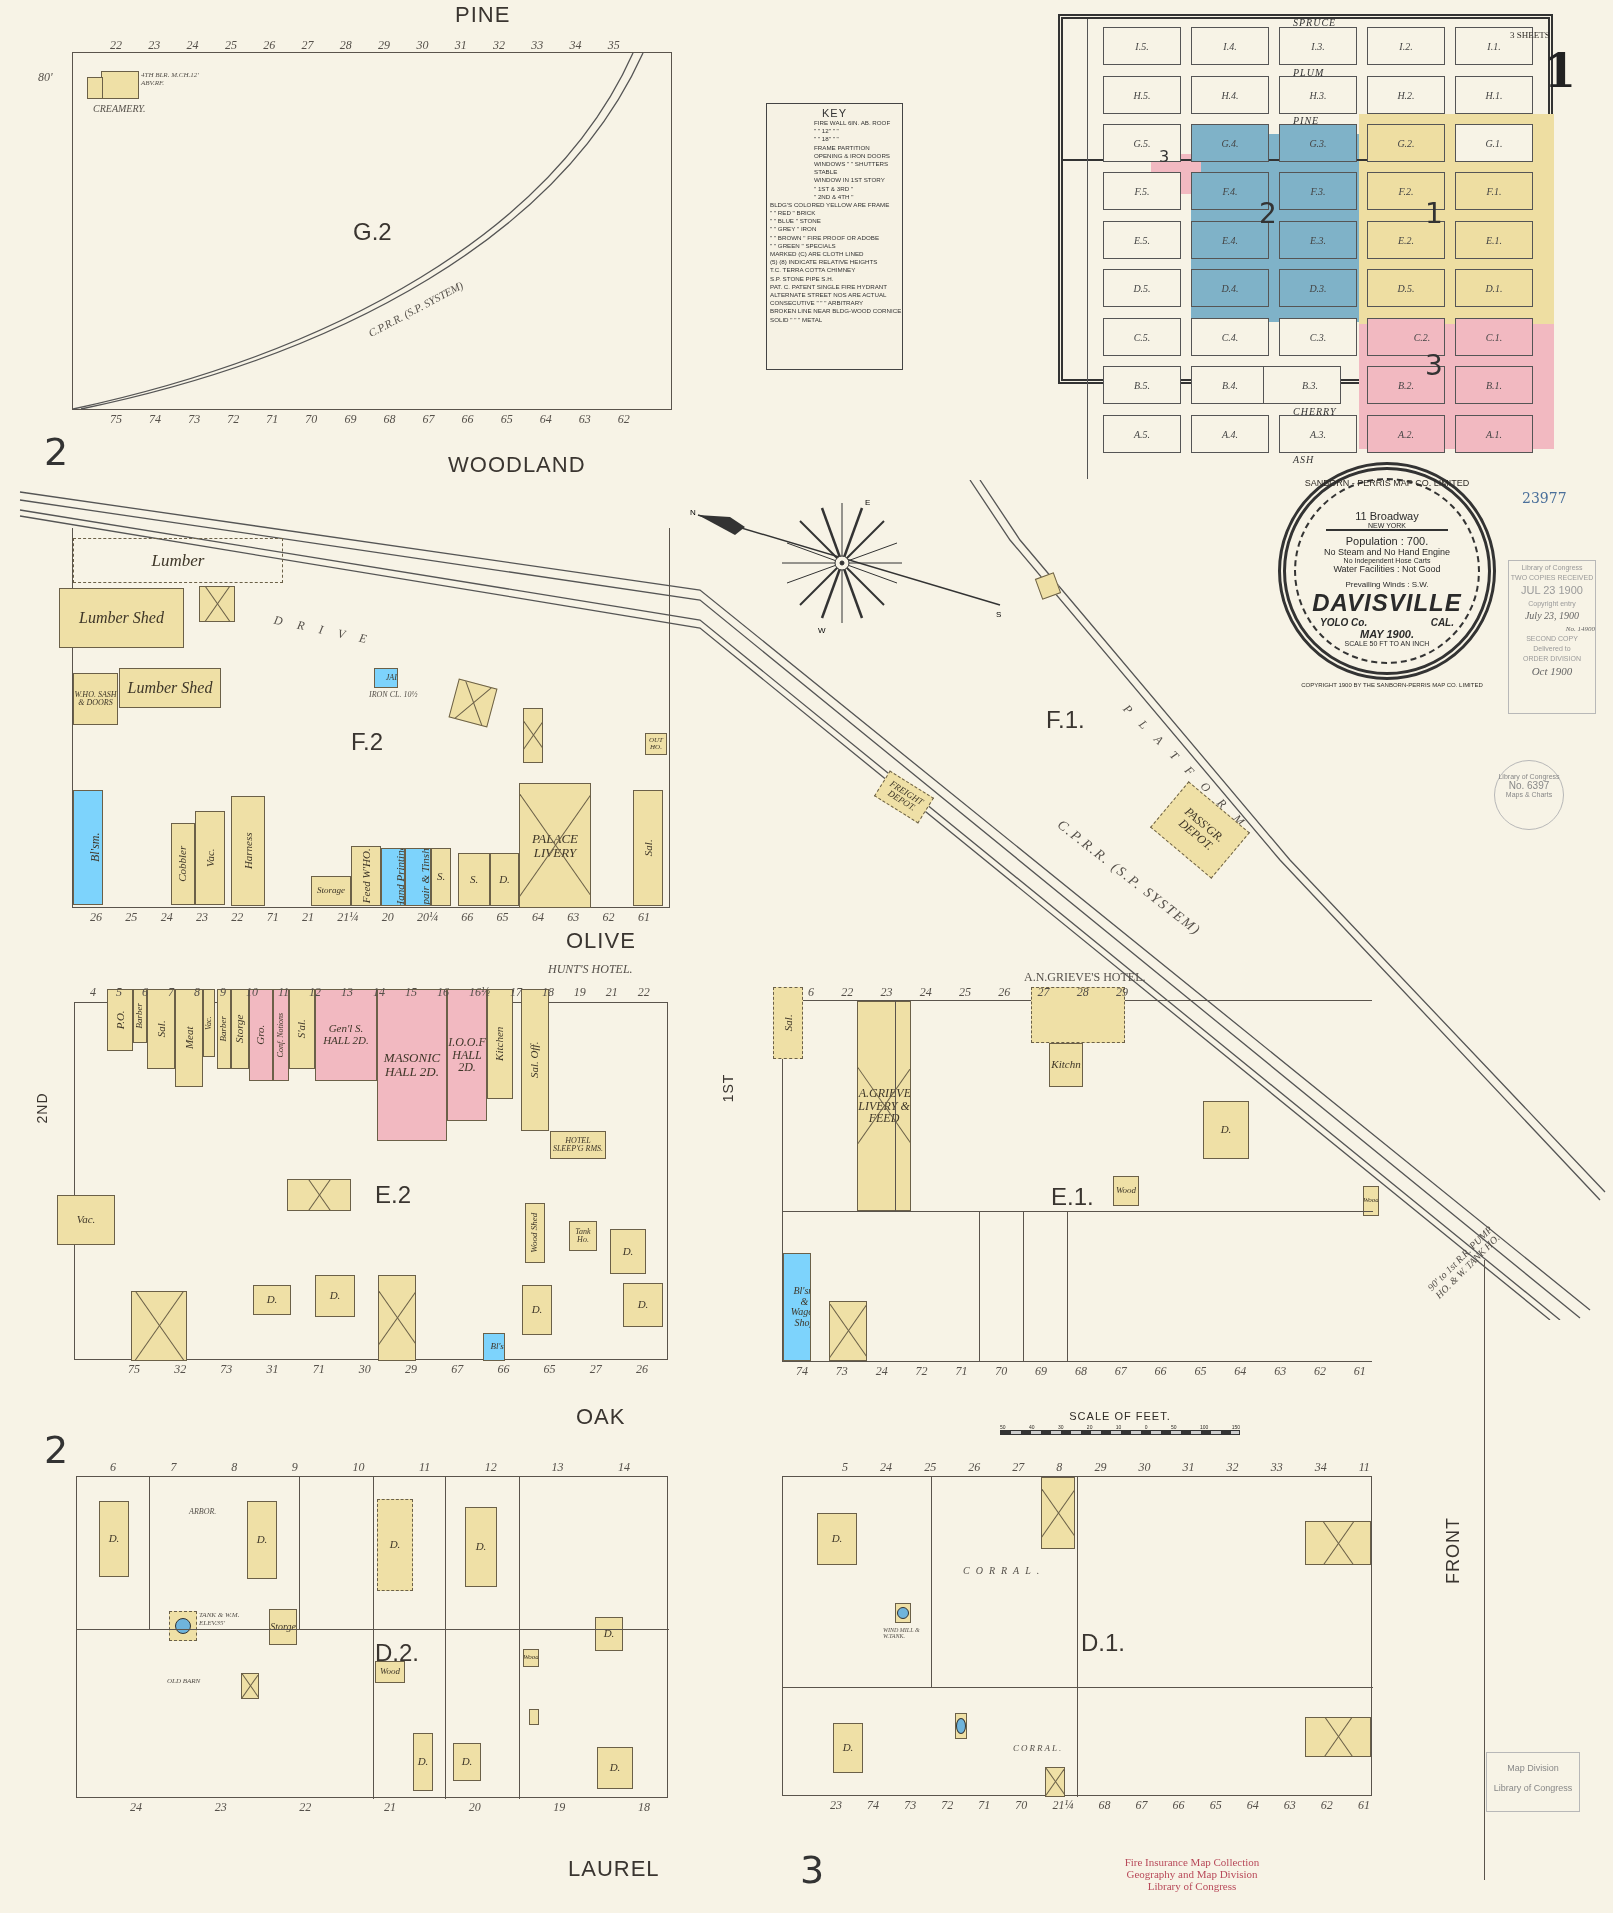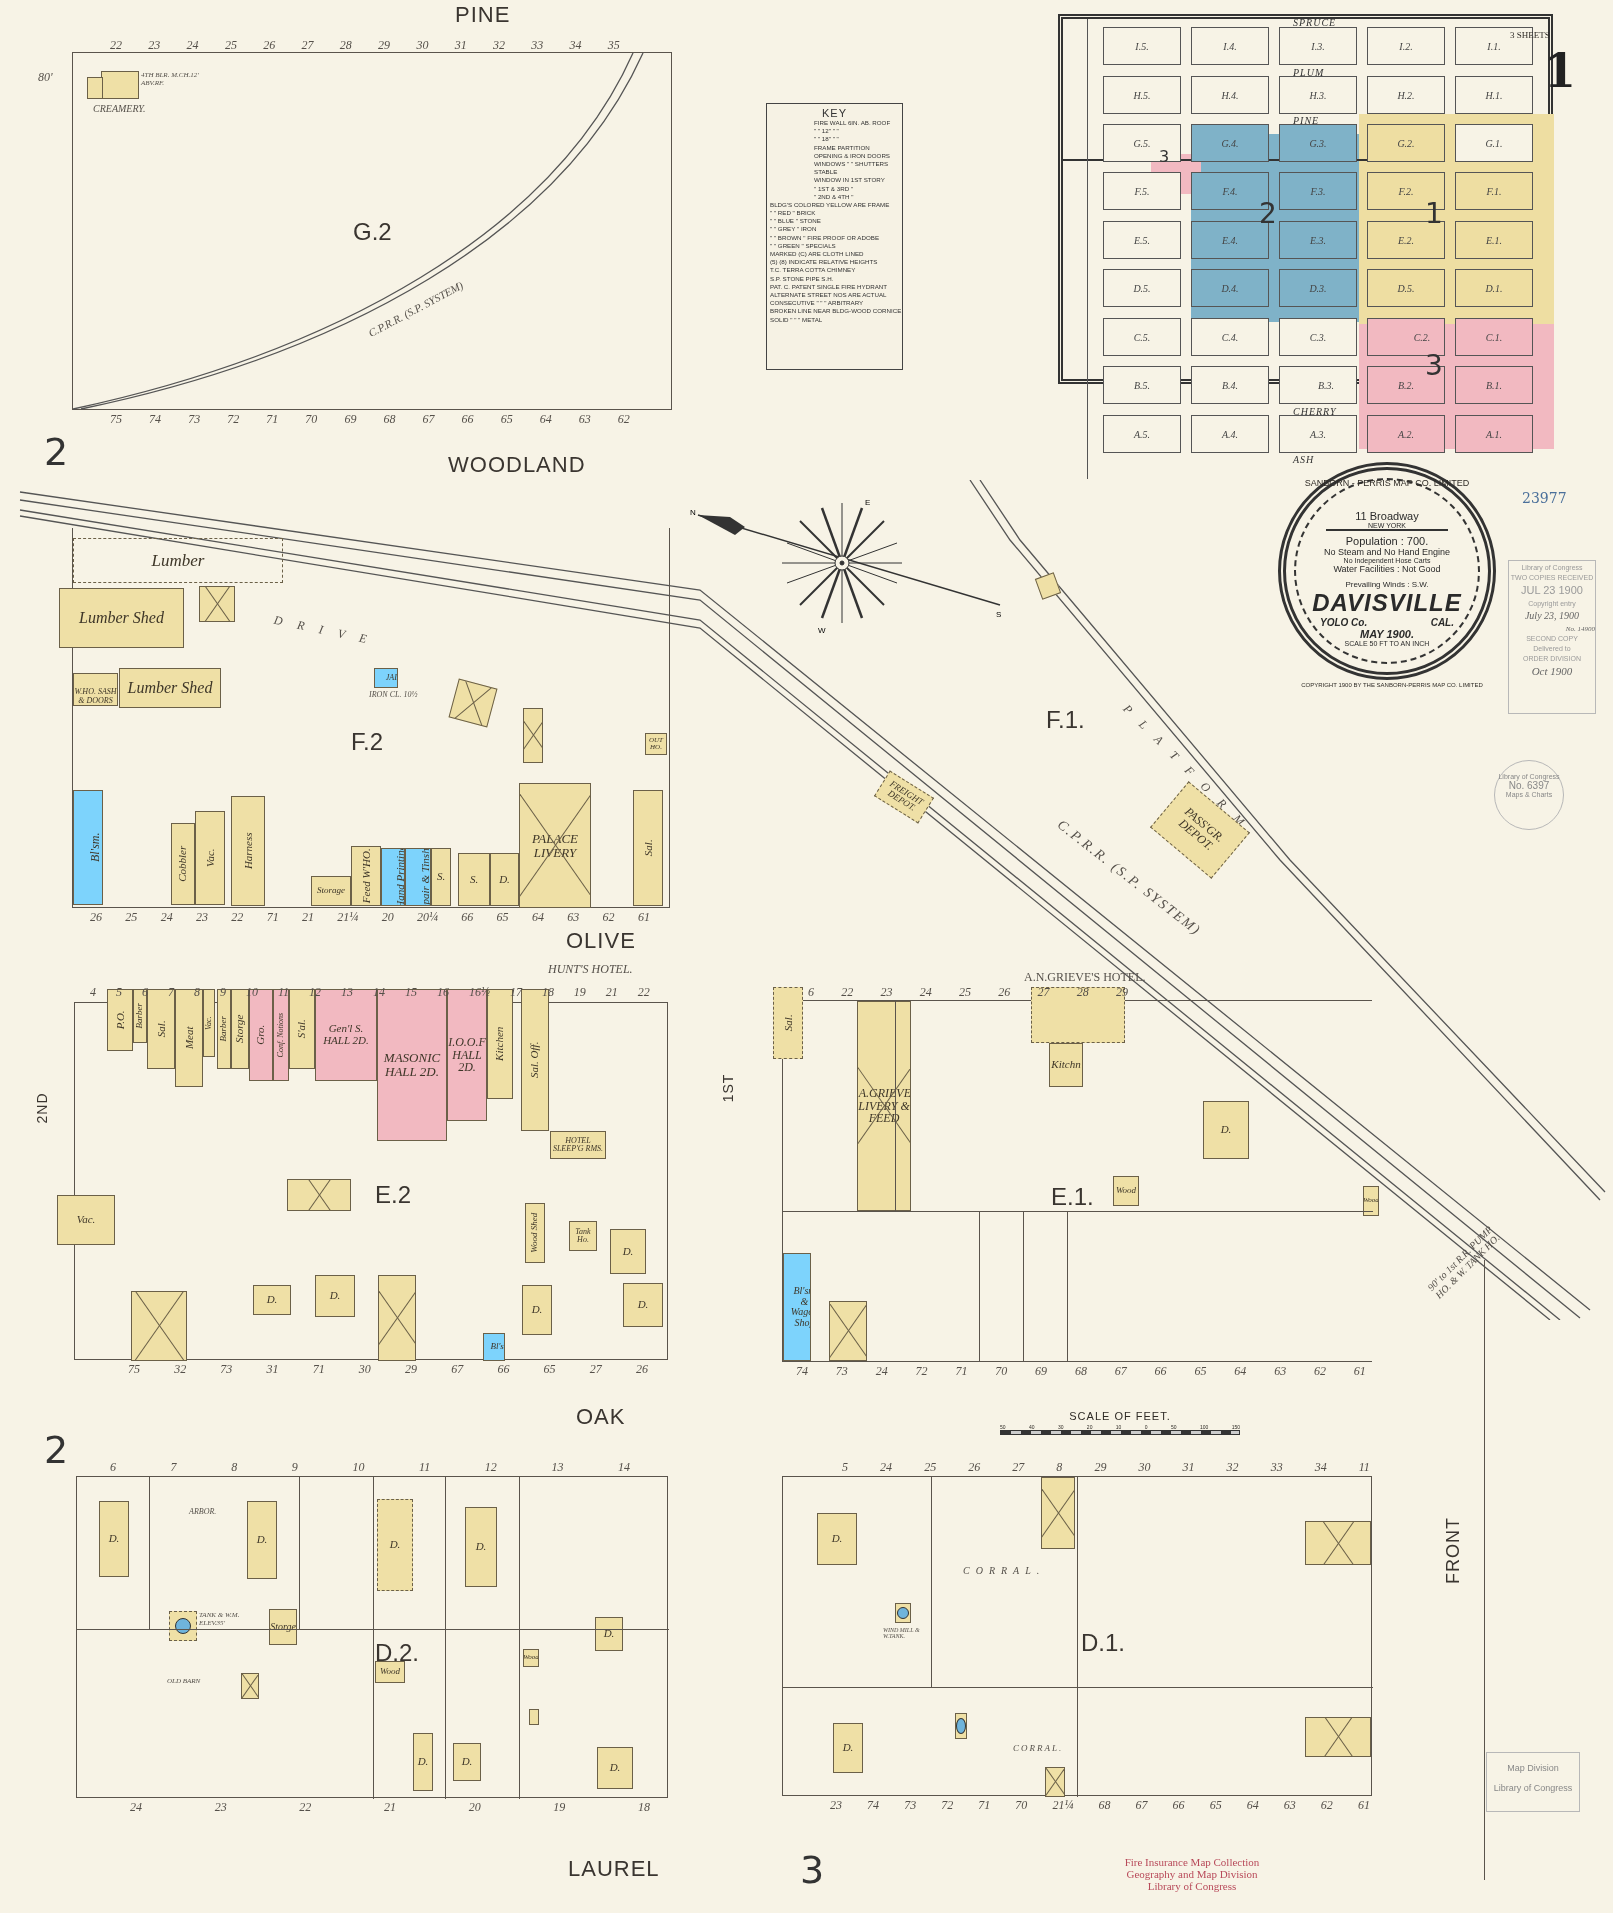--- a/index.html
+++ b/index.html
@@ -98,21 +98,21 @@
 <div class="lotnum" style="left:1040px;top:870px;transform:rotate(38deg);font-size:14px;letter-spacing:2px;">C.P.R.R. (S.P. SYSTEM)</div>
 <div class="lotnum" style="left:1100px;top:760px;transform:rotate(45deg);font-size:12px;letter-spacing:6px;">P L A T F O R M</div>
 
 <div class="block" style="left:72px;top:528px;width:598px;height:380px;border-top:none;">
   <div class="bld dash" style="left:0;top:10px;width:210px;height:45px;background:transparent;font-size:17px;">
       <span>Lumber</span>
     </div>
   <div class="bld" style="left:-14px;top:60px;width:125px;height:60px;font-size:16px;">
       <span>Lumber Shed</span>
     </div>
-  <div class="bld" style="left:0;top:145px;width:45px;height:33px;font-size:8px;align-items:flex-end;">
+  <div class="bld" style="left:0;top:145px;width:45px;height:52px;font-size:8px;">
       <span>W.HO. SASH &amp; DOORS</span>
     </div>
   <div class="bld" style="left:46px;top:140px;width:102px;height:40px;font-size:16px;">
       <span>Lumber Shed</span>
     </div>
   <div class="bld stone" style="left:301px;top:140px;width:24px;height:20px;font-size:8px;">
       <span>JAIL</span>
     </div>
   <div class="lotnum small" style="left:296px;top:162px;font-size:8px;">IRON CL. 10½</div>
   <div class="lotnum" style="left:200px;top:95px;letter-spacing:6px;transform:rotate(12deg);">D R I V E</div>
@@ -298,21 +298,21 @@
   <div class="iblk" style="left:392px;top:250px;background:#eedea2;">D.1.</div>
 
   <div class="iblk" style="left:40px;top:299px;">C.5.</div>
   <div class="iblk" style="left:128px;top:299px;">C.4.</div>
   <div class="iblk" style="left:216px;top:299px;">C.3.</div>
   <div class="iblk" style="left:304px;top:299px;background:#f2b9c1;padding-left:32px;">C.2.</div>
   <div class="iblk" style="left:392px;top:299px;background:#f2b9c1;">C.1.</div>
 
   <div class="iblk" style="left:40px;top:347px;">B.5.</div>
   <div class="iblk" style="left:128px;top:347px;">B.4.</div>
-  <div class="iblk" style="left:216px;top:347px;padding-left:16px;">B.3.</div>
+  <div class="iblk" style="left:200px;top:347px;padding-left:16px;">B.3.</div>
   <div class="iblk" style="left:304px;top:347px;background:#f2b9c1;">B.2.</div>
   <div class="iblk" style="left:392px;top:347px;background:#f2b9c1;">B.1.</div>
 
   <div class="iblk" style="left:40px;top:396px;">A.5.</div>
   <div class="iblk" style="left:128px;top:396px;">A.4.</div>
   <div class="iblk" style="left:216px;top:396px;">A.3.</div>
   <div class="iblk" style="left:304px;top:396px;background:#f2b9c1;">A.2.</div>
   <div class="iblk" style="left:392px;top:396px;background:#f2b9c1;">A.1.</div>
 
   <div class="sheetnum" style="left:196px;top:178px;font-size:28px;">2</div>

